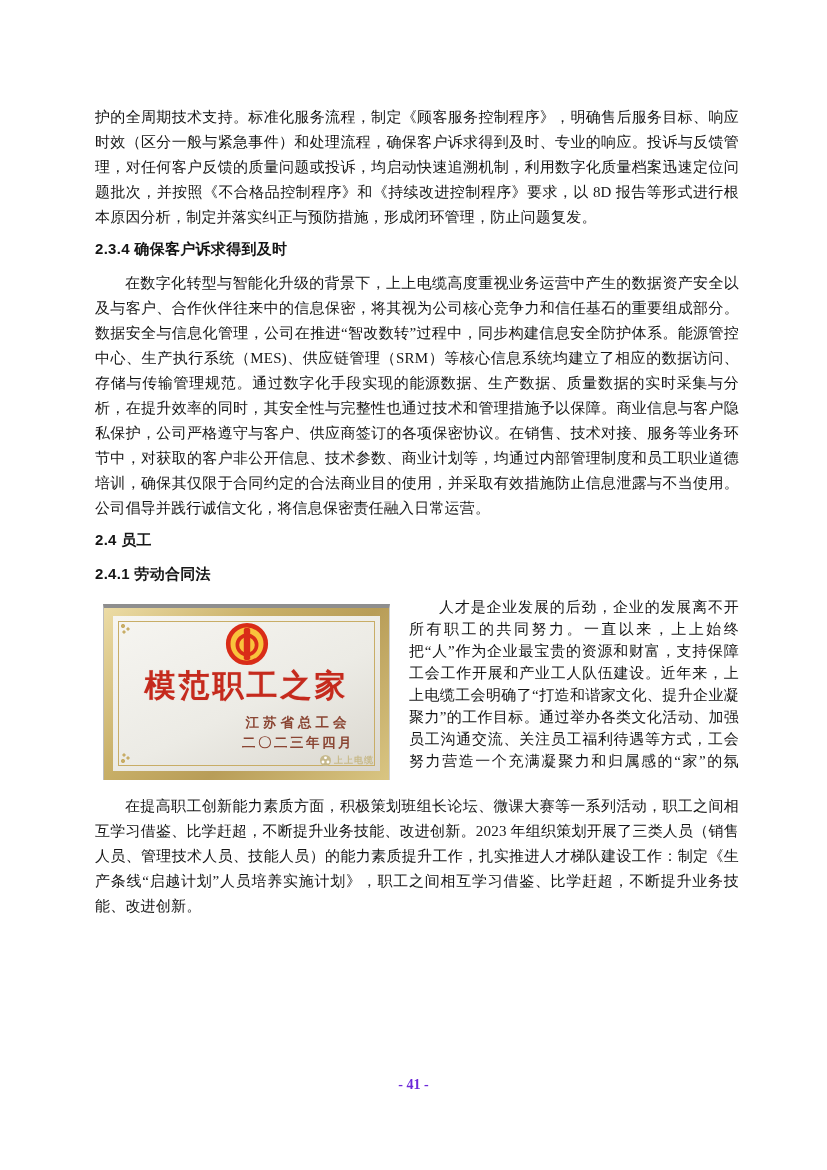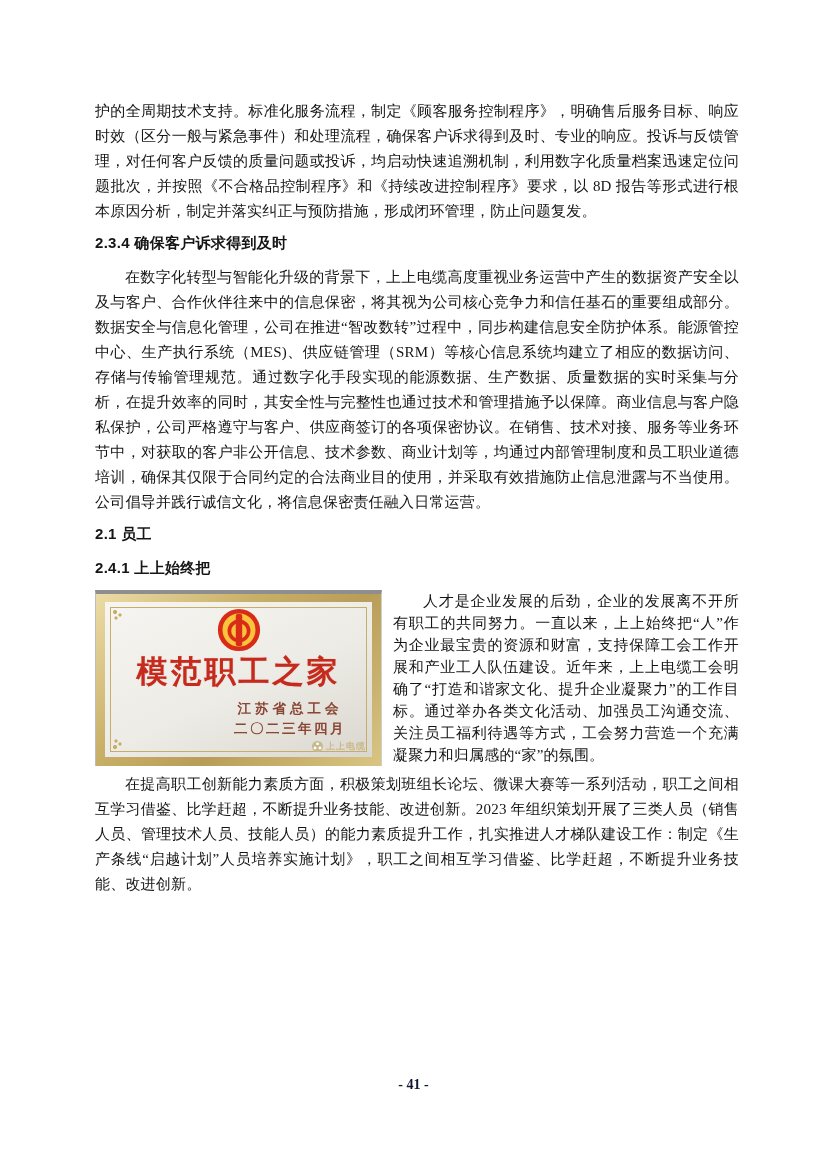--- a/index.html
+++ b/index.html
@@ -9,40 +9,40 @@
     background:#ffffff;
     font-family:"Liberation Serif","DejaVu Serif",serif;
     color:#151515;
     overflow:hidden;
   }
   .content{
     position:absolute;left:95px;top:99px;width:644px;height:985px;
     overflow:hidden;
   }
   p.body{
-    margin:0 0 4px 0;
+    margin:6px 0 4px 0;
     font-size:15px;line-height:25px;
     text-align:justify;
     letter-spacing:0.2px;
   }
   p.indent{text-indent:2em;}
   h3.hd{
     font-family:"Liberation Sans","DejaVu Sans",sans-serif;
     font-weight:bold;
     font-size:15px;line-height:24px;
     margin:7px 0 10px 0;
     letter-spacing:0.3px;
   }
   .media-row{
     display:flex;align-items:flex-start;gap:11px;
     margin:2px 0 6px 0;
   }
   
   .plaque{
-    margin:0;flex:0 0 auto;
+    margin:8px;flex:0 0 auto;
     width:287px;height:176px;box-sizing:border-box;
     border-top:4px solid #8e8e8e;
     border-left:1px solid #bdbdbd;
     border-right:1px solid #cfcfcf;
     background:linear-gradient(135deg,#ecdca6 0%,#c9b068 35%,#b89d58 60%,#d9c582 100%);
     padding:8px 9px 9px 9px;
   }
   .plaque-face{
     position:relative;width:100%;height:100%;box-sizing:border-box;
     background:linear-gradient(155deg,#f6f5f1 0%,#ecebe5 55%,#dad7cf 100%);
@@ -96,38 +96,38 @@
   p.side{
     flex:1 1 auto;
     line-height:22px;
     max-height:178px;overflow:hidden;
     margin:0;
   }
   .footer{
     position:absolute;left:0;top:1077px;width:100%;
     text-align:center;
     font-family:"Liberation Serif","DejaVu Serif",serif;
-    font-weight:bold;font-size:14px;color:#0f172a;
+    font-weight:bold;font-size:14px;color:#6d28d9;
   }
 </style>
 </head>
 <body>
 
 <div class="page">
   <div class="content">
 
     <p class="body">护的全周期技术支持。标准化服务流程，制定《顾客服务控制程序》，明确售后服务目标、响应时效（区分一般与紧急事件）和处理流程，确保客户诉求得到及时、专业的响应。投诉与反馈管理，对任何客户反馈的质量问题或投诉，均启动快速追溯机制，利用数字化质量档案迅速定位问题批次，并按照《不合格品控制程序》和《持续改进控制程序》要求，以 8D 报告等形式进行根本原因分析，制定并落实纠正与预防措施，形成闭环管理，防止问题复发。</p>
 
     <h3 class="hd">2.3.4 确保客户诉求得到及时</h3>
 
     <p class="body indent">在数字化转型与智能化升级的背景下，上上电缆高度重视业务运营中产生的数据资产安全以及与客户、合作伙伴往来中的信息保密，将其视为公司核心竞争力和信任基石的重要组成部分。数据安全与信息化管理，公司在推进“智改数转”过程中，同步构建信息安全防护体系。能源管控中心、生产执行系统（MES)、供应链管理（SRM）等核心信息系统均建立了相应的数据访问、存储与传输管理规范。通过数字化手段实现的能源数据、生产数据、质量数据的实时采集与分析，在提升效率的同时，其安全性与完整性也通过技术和管理措施予以保障。商业信息与客户隐私保护，公司严格遵守与客户、供应商签订的各项保密协议。在销售、技术对接、服务等业务环节中，对获取的客户非公开信息、技术参数、商业计划等，均通过内部管理制度和员工职业道德培训，确保其仅限于合同约定的合法商业目的使用，并采取有效措施防止信息泄露与不当使用。公司倡导并践行诚信文化，将信息保密责任融入日常运营。</p>
 
-    <h3 class="hd">2.1 员工</h3>
+    <h3 class="hd">2.4 员工</h3>
 
-    <h3 class="hd">2.4.1 上上始终把</h3>
+    <h3 class="hd">2.4.1 劳动合同法</h3>
 
 
 
     <div class="media-row">
 
       <figure class="plaque">
         <div class="plaque-face">
           <div class="pinstripe"></div>
 
           <div class="emblem">

